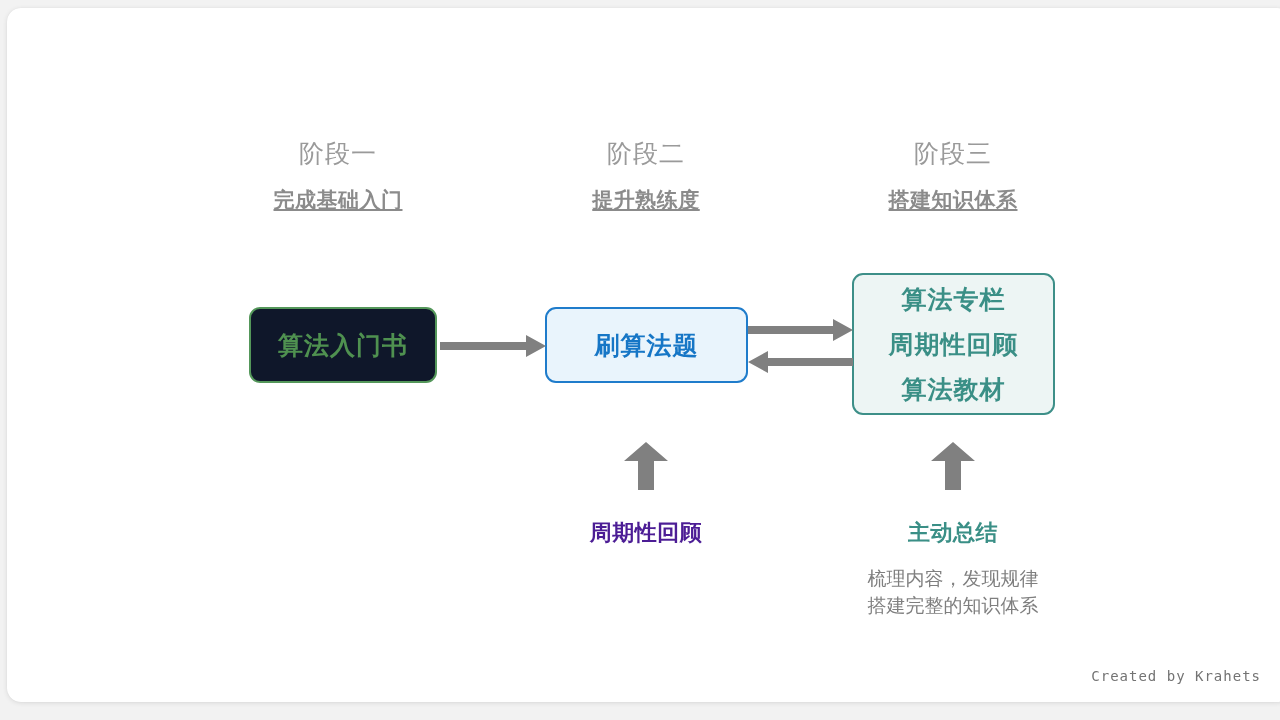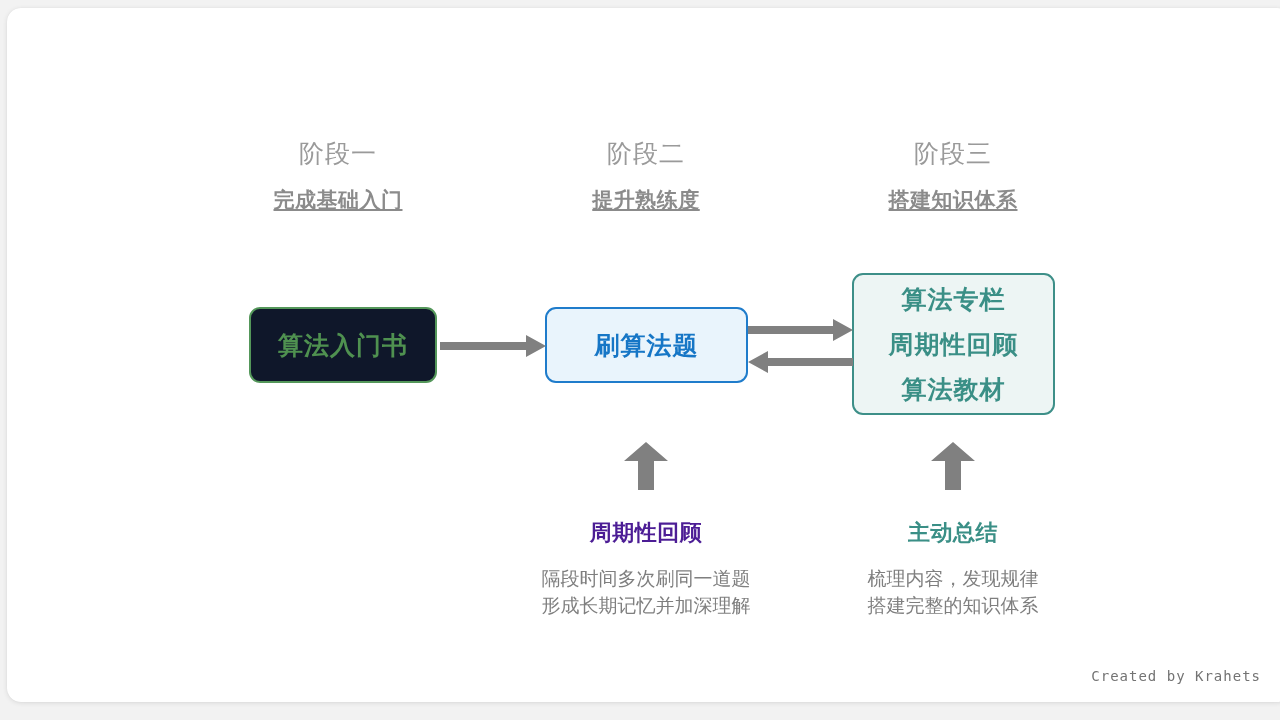--- a/index.html
+++ b/index.html
@@ -197,24 +197,20 @@
     <svg class="arrow-svg" style="left:617px; top:434px;" width="44" height="48" viewBox="0 0 44 48">
       <path class="arrow-shape" d="M14,48 L14,19 L0,19 L22,0 L44,19 L30,19 L30,48 Z"></path>
     </svg>
 
     <svg class="arrow-svg" style="left:924px; top:434px;" width="44" height="48" viewBox="0 0 44 48">
       <path class="arrow-shape" d="M14,48 L14,19 L0,19 L22,0 L44,19 L30,19 L30,48 Z"></path>
     </svg>
 
     <div class="annot" id="annot-review" style="left:489px; top:510px;">
       <div class="annot-title">周期性回顾</div>
-      <div class="annot-desc">
-        <div>隔段时间多次刷同一道题</div>
-        <div>形成长期记忆并加深理解</div>
-      </div>
     </div>
 
     <div class="annot" id="annot-summary" style="left:796px; top:510px;">
       <div class="annot-title">主动总结</div>
       <div class="annot-desc">
         <div>梳理内容，发现规律</div>
         <div>搭建完整的知识体系</div>
       </div>
     </div>
 

